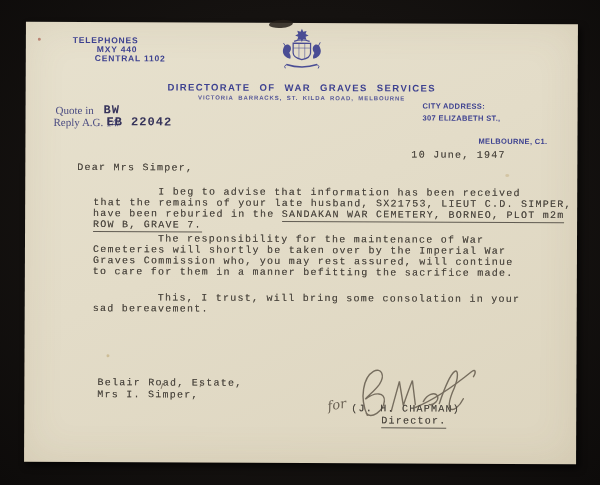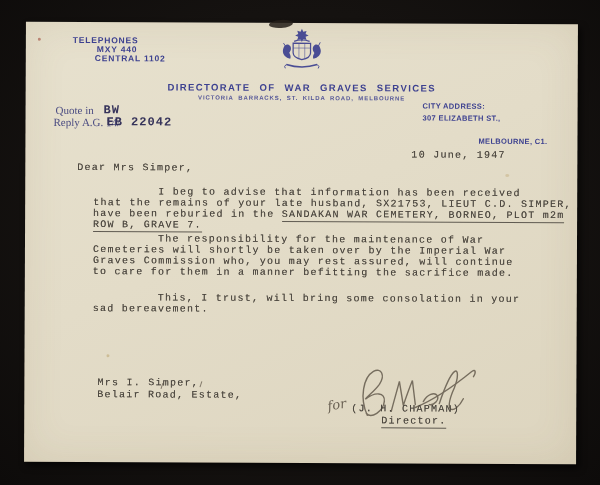--- a/index.html
+++ b/index.html
@@ -135,20 +135,20 @@
         <path d="M96,62 C115,54 135,40 152,26 C156,23 157,26 154,31"></path>
       </g>
     </svg>
   </div>
 
   <span class="abs hand hand-for" style="left:303px;top:374px;">for</span>
   <span class="abs typed" style="left:327px;top:380px;">(J. H. CHAPMAN)</span>
   <span class="abs typed u" style="left:357px;top:392px;">Director.</span>
 
   <div class="abs typed recipient" style="left:73px;top:355px;">
+    <div class="typed-line">Belair Road, Estate,</div>
     <div class="typed-line">Mrs I. Simper,</div>
-    <div class="typed-line">Belair Road, Estate,</div>
   </div>
 
   <div class="abs pen-mark" style="left:137px;top:361px;"></div>
   <div class="abs pen-mark" style="left:176px;top:359px;"></div>
 
 </div>
 
 </body></html>

